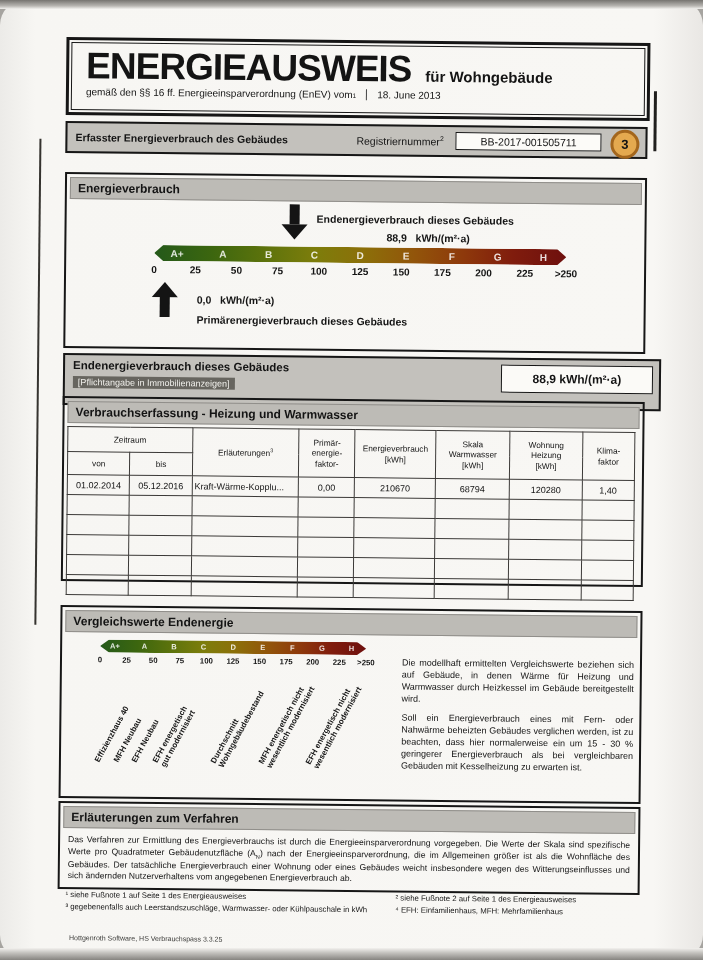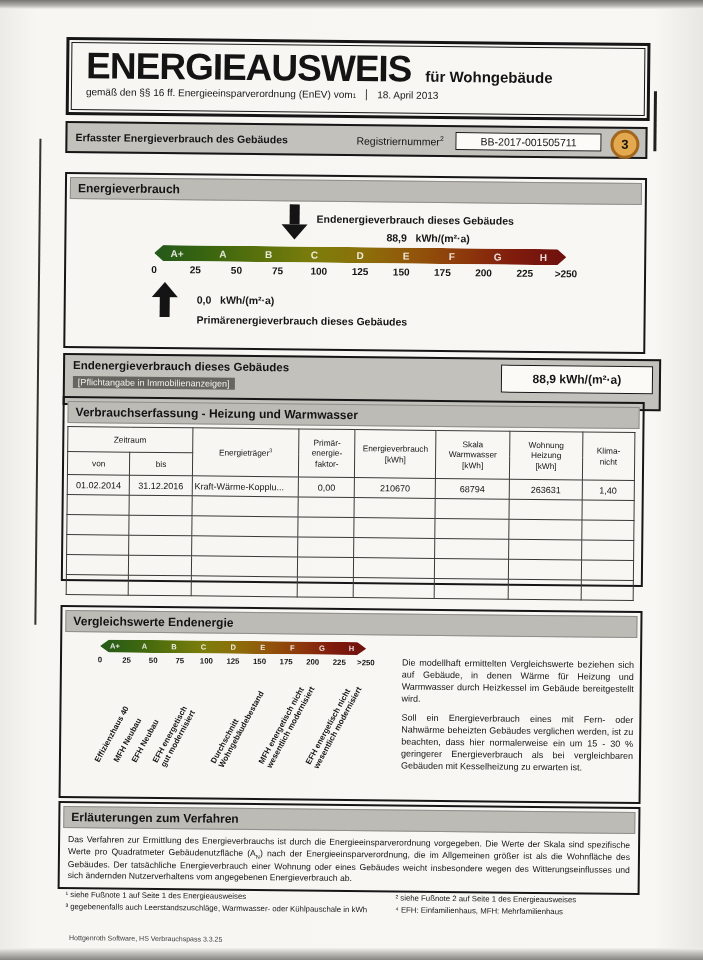--- a/index.html
+++ b/index.html
@@ -1,17 +1,17 @@
 <!DOCTYPE html>
 <html><head>
 <meta charset="utf-8">
 <style>
   html,body{margin:0;padding:0;}
   body{width:703px;height:960px;background:#a6a4a0;font-family:"Liberation Sans",sans-serif;position:relative;overflow:hidden;color:#141414;}
-  .page{position:absolute;inset:0;background:linear-gradient(90deg,#ecebe8 0,#f7f6f3 5%,#f8f7f4 93%,#e9e7e4 100%);}
+  .page{position:absolute;inset:0;background:linear-gradient(90deg,#ecebe8 0,#f7f6f3 5%,#f8f7f4 93%,#e9e7e4 100%);border-radius:25px;}
   .edge-top{position:absolute;top:0;left:0;right:0;height:9px;background:linear-gradient(180deg,#767470,#b7b5b1 65%,#f2f1ee);}
   .edge-bottom{position:absolute;bottom:0;left:0;right:0;height:12px;background:linear-gradient(0deg,#868480,#c4c2be 60%,#f2f1ee);}
   .tilt{position:absolute;inset:0;transform:rotate(.6deg);transform-origin:350px 470px;}
   .artifact-left{position:absolute;left:36px;top:142px;width:2px;height:486px;background:#35332f;}
   .artifact-right{position:absolute;left:650px;top:88px;width:3px;height:60px;background:#201f1d;}
 
   .box{position:absolute;left:62px;width:578px;border:2px solid #161616;}
   .sec-head{margin:3px;padding:3px 7px;background:#bdbbb6;border:1px solid #908e8a;font-weight:bold;font-size:12px;}
 
   
@@ -89,21 +89,21 @@
     <div class="box hdr">
       <div class="hdr-inner">
         <div class="hdr-row">
           <span class="title">ENERGIEAUSWEIS</span>
           <span class="subtitle">für Wohngebäude</span>
         </div>
         <div class="lawline">
           <span>gemäß den §§ 16 ff. Energieeinsparverordnung (EnEV) vom</span>
             <sup>1</sup>
           <span class="sep"></span>
-          <span>18. April 2013</span>
+          <span>18. June 2013</span>
         </div>
       </div>
     </div>
 
     <div class="box reg">
       <span class="reg-label">Erfasster Energieverbrauch des Gebäudes</span>
       <span class="reg-sub"><span>Registriernummer</span><sup>2</sup></span>
       <span class="reg-value">BB-2017-001505711</span>
       <span class="badge">3</span>
     </div>
@@ -170,48 +170,48 @@
             <col style="width:106px">
             <col style="width:56px">
           <col style="width:80px">
             <col style="width:74px">
             <col style="width:72px">
             <col style="width:52px">
         </colgroup>
         <thead>
           <tr>
             <th colspan="2" style="height:22px">Zeitraum</th>
-            <th rowspan="2"><span>Energieträger</span><sup>3</sup></th>
+            <th rowspan="2"><span>Erläuterungen</span><sup>3</sup></th>
             <th rowspan="2">Primär-
 energie-
 faktor-</th>
             <th rowspan="2">Energieverbrauch
 [kWh]</th>
             <th rowspan="2">Skala
 Warmwasser
 [kWh]</th>
             <th rowspan="2">Wohnung Heizung
 [kWh]</th>
             <th rowspan="2">Klima-
-nicht</th>
+faktor</th>
           </tr>
           <tr>
             <th style="height:20px">von</th>
             <th>bis</th>
           </tr>
         </thead>
         <tbody>
           <tr>
             <td>01.02.2014</td>
-            <td>31.12.2016</td>
+            <td>05.12.2016</td>
             <td style="text-align:left">Kraft-Wärme-Kopplu...</td>
             <td>0,00</td>
             <td>210670</td>
             <td>68794</td>
-            <td>263631</td>
+            <td>120280</td>
             <td>1,40</td>
           </tr>
           <tr>
               <td></td>
               <td></td>
               <td></td>
               <td></td>
               <td></td>
               <td></td>
               <td></td>

